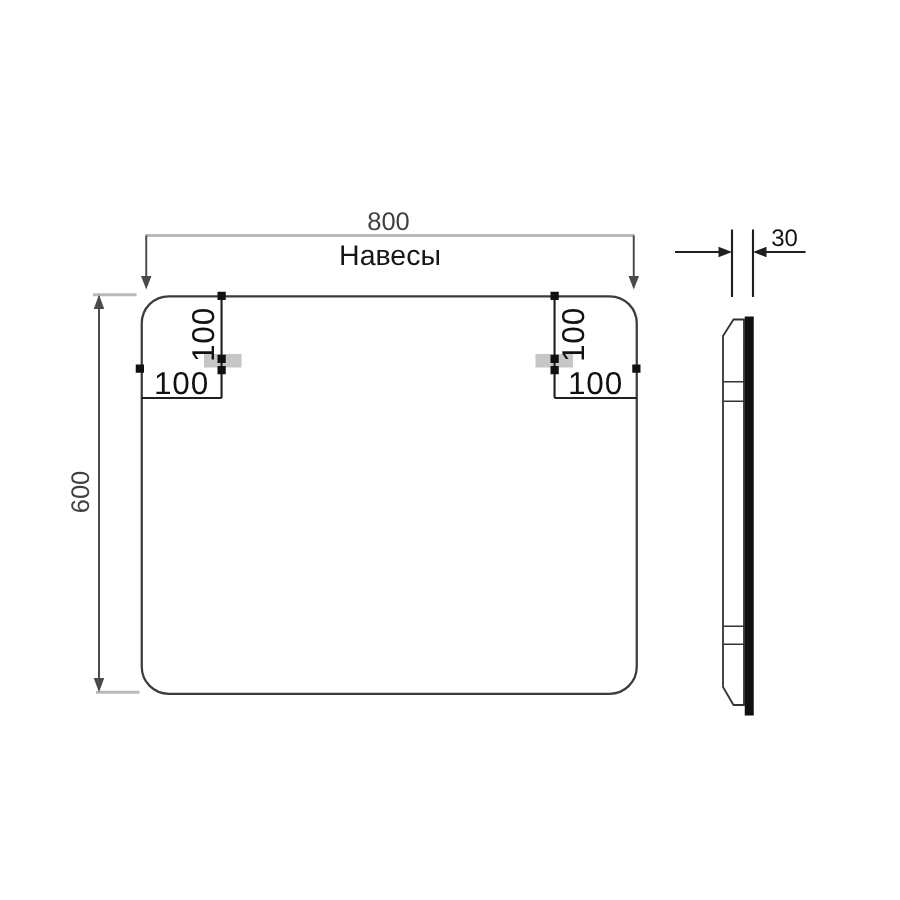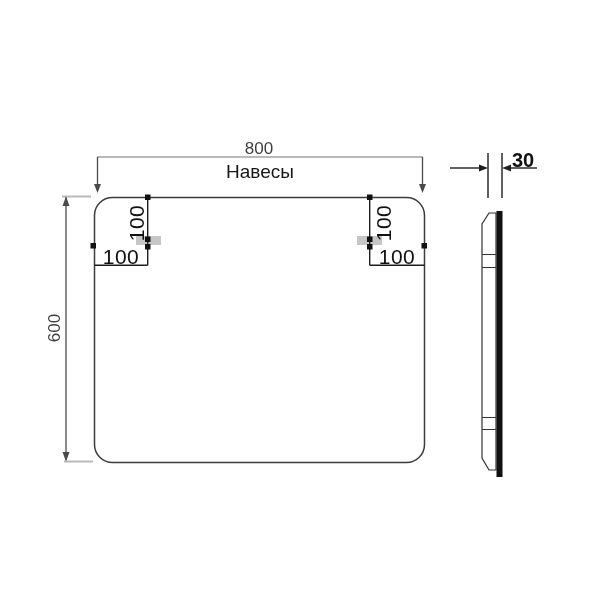--- a/index.html
+++ b/index.html
@@ -40,21 +40,21 @@
     position:absolute;
     transform:translate(-50%,-50%);
     white-space:nowrap;
     color:var(--text_dim);
     font-size:17px;
     line-height:1;
   }
   .label.rot{transform:translate(-50%,-50%) rotate(-90deg);}
   .label.title{font-size:19px;color:var(--text_dark);}
   .label.small-dim{font-size:21px;color:#111111;letter-spacing:0.5px;}
-  .label.bold{font-weight:bold;font-size:20px;color:#111111;}
+  .label.bold{font-weight:normal;font-size:16px;color:#111111;}
 </style>
 </head>
 <body>
 
 <div id="canvas">
 
   <svg id="linework" viewBox="0 0 600 600">
 
     <rect class="mirror-outline" x="94.5" y="197.5" width="330" height="265" rx="18" ry="18"></rect>
 

